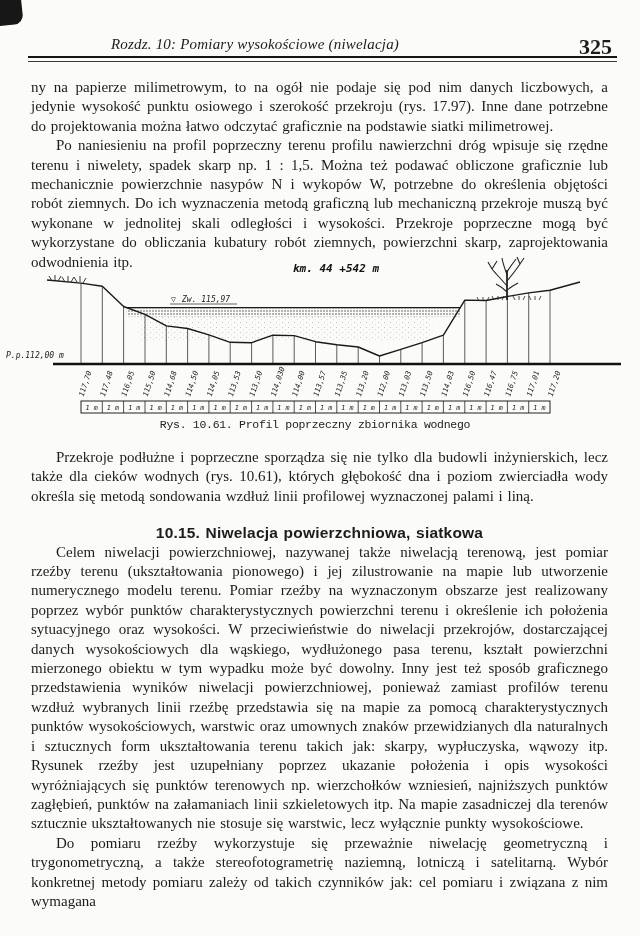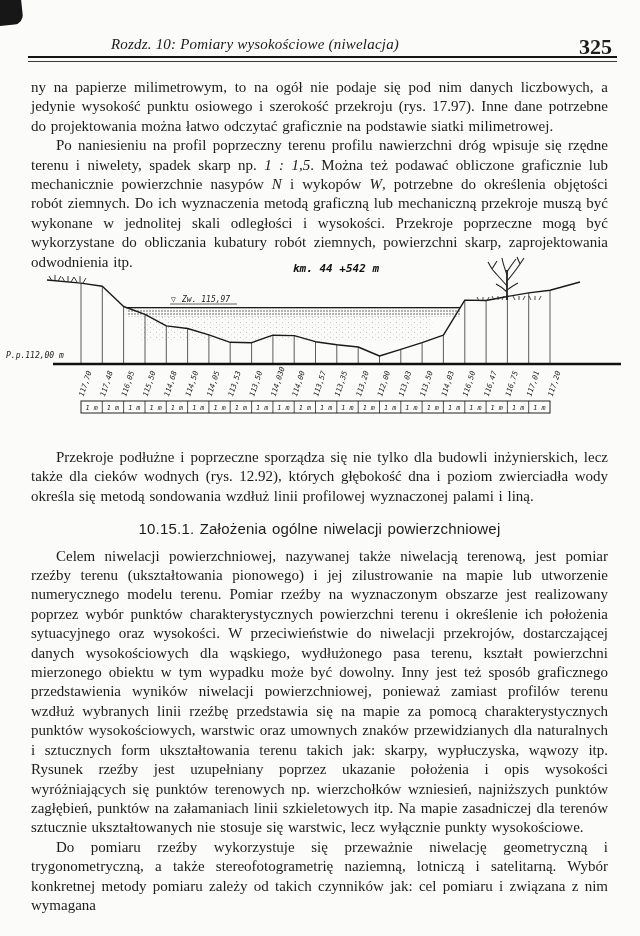--- a/index.html
+++ b/index.html
@@ -26,21 +26,21 @@
     border-top:2px solid #141414;border-bottom:1px solid #3a3a3a;
   }
   .textblock{
     position:absolute;left:31px;width:577px;
     font-size:15px;line-height:19.4px;text-align:justify;word-spacing:1px;
   }
   .tb1{top:78px;}
   .tb2{top:448px;}
   .textblock p{margin:0;}
   .indent{text-indent:25px;}
-  .it{font-style:italic;}
+  .it{}
   h3.sec{
     margin:17px 0 0 0;text-align:center;font-family:"Liberation Sans",sans-serif;
     font-size:15.5px;font-weight:bold;letter-spacing:.2px;
   }
   h4.subsec{
     margin:13px 0 8px 0;text-align:center;font-family:"Liberation Sans",sans-serif;
     font-size:15px;font-weight:normal;letter-spacing:.2px;
   }
   .figure{position:absolute;left:5px;top:256px;width:620px;}
   .figure svg{display:block;}
@@ -203,22 +203,23 @@
       <g>
         <path class="deco" stroke-width="1.8" d="M502 44 L502 14"></path>
         <path class="deco" stroke-width="1.1" d="M502 30 C497 24 492 19 487 13 M487 13 L483 6 M487 13 L492 5
              M502 25 C507 19 511 14 515 8 M515 8 L512 1 M515 8 L519 2
              M502 19 C500 13 498 8 497 2
              M502 16 C505 11 508 7 511 3
              M502 36 C498 32 495 30 491 28
              M502 34 C506 31 509 29 513 27"></path>
       </g>
     </svg>
+    <div class="fig-caption">Rys. 10.61. Profil poprzeczny zbiornika wodnego</div>
   </div>
 
   <div class="textblock tb2">
-    <p class="indent">Przekroje podłużne i poprzeczne sporządza się nie tylko dla budowli inżynierskich, lecz także dla cieków wodnych (rys. 12.92), których głębokość dna i poziom zwierciadła wody określa się metodą sondowania wzdłuż linii profilowej wyznaczonej palami i liną.</p>
-    <h4 class="subsec">10.15.1. Założenia ogólne niwelacji powierzchniowej</h4>
+    <p class="indent">Przekroje podłużne i poprzeczne sporządza się nie tylko dla budowli inżynierskich, lecz także dla cieków wodnych (rys. 10.61), których głębokość dna i poziom zwierciadła wody określa się metodą sondowania wzdłuż linii profilowej wyznaczonej palami i liną.</p>
+    <h3 class="sec">10.15. Niwelacja powierzchniowa, siatkowa</h3>
     <p class="indent">Celem niwelacji powierzchniowej, nazywanej także niwelacją terenową, jest pomiar rzeźby terenu (ukształtowania pionowego) i jej zilustrowanie na mapie lub utworzenie numerycznego modelu terenu. Pomiar rzeźby na wyznaczonym obszarze jest realizowany poprzez wybór punktów charakterystycznych powierzchni terenu i określenie ich położenia sytuacyjnego oraz wysokości. W przeciwieństwie do niwelacji przekrojów, dostarczającej danych wysokościowych dla wąskiego, wydłużonego pasa terenu, kształt powierzchni mierzonego obiektu w tym wypadku może być dowolny. Inny jest też sposób graficznego przedstawienia wyników niwelacji powierzchniowej, ponieważ zamiast profilów terenu wzdłuż wybranych linii rzeźbę przedstawia się na mapie za pomocą charakterystycznych punktów wysokościowych, warstwic oraz umownych znaków przewidzianych dla naturalnych i sztucznych form ukształtowania terenu takich jak: skarpy, wypłuczyska, wąwozy itp. Rysunek rzeźby jest uzupełniany poprzez ukazanie położenia i opis wysokości wyróżniających się punktów terenowych np. wierzchołków wzniesień, najniższych punktów zagłębień, punktów na załamaniach linii szkieletowych itp. Na mapie zasadniczej dla terenów sztucznie ukształtowanych nie stosuje się warstwic, lecz wyłącznie punkty wysokościowe.</p>
     <p class="indent">Do pomiaru rzeźby wykorzystuje się przeważnie niwelację geometryczną i trygonometryczną, a także stereofotogrametrię naziemną, lotniczą i satelitarną. Wybór konkretnej metody pomiaru zależy od takich czynników jak: cel pomiaru i związana z nim wymagana</p>
   </div>
 
 </div>
 
 </body></html>

